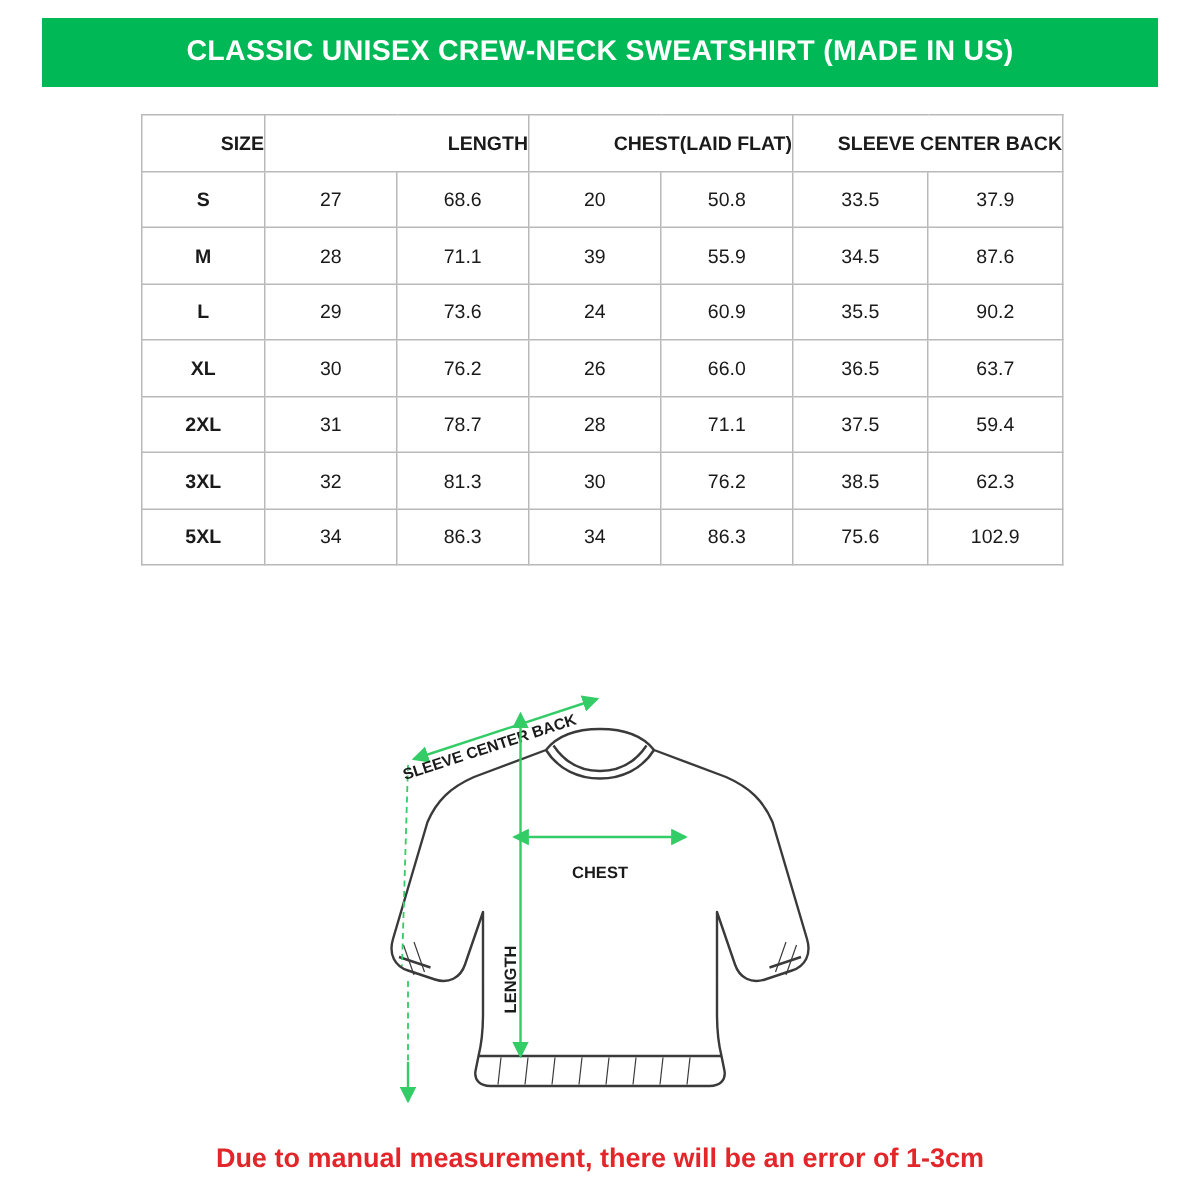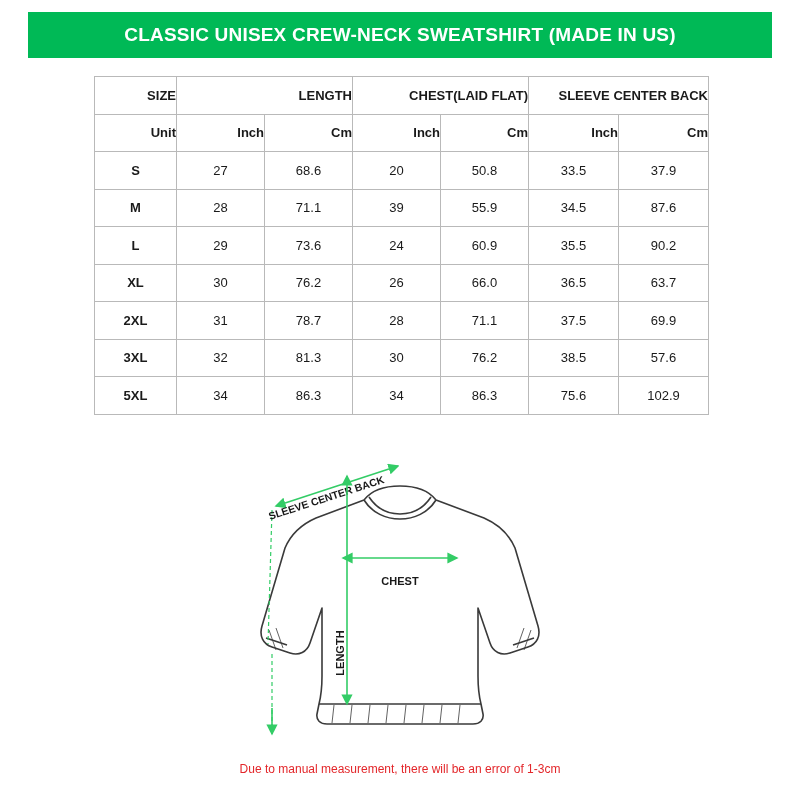--- a/index.html
+++ b/index.html
@@ -87,22 +87,22 @@
     display: block;
   }
 
   
   .footer-note {
     position: absolute;
     left: 0;
     top: 762px;
     width: 800px;
     text-align: center;
-    font-size: 12px;
-    font-weight: normal;
+    font-size: 18px;
+    font-weight: bold;
     color: #e3262a;
   }
 </style>
 </head>
 <body>
 
 <div class="page">
 
   <div class="title-banner">
     <div class="title-text">CLASSIC UNISEX CREW-NECK SWEATSHIRT (MADE IN US)</div>
@@ -118,29 +118,20 @@
         <col class="col-cell">
         <col class="col-cell-b">
         <col class="col-cell-b">
       </colgroup>
       <thead>
         <tr>
           <th>SIZE</th>
           <th colspan="2">LENGTH</th>
           <th colspan="2">CHEST(LAID FLAT)</th>
           <th colspan="2">SLEEVE CENTER BACK</th>
-        </tr>
-        <tr>
-          <th>Unit</th>
-          <th>Inch</th>
-          <th>Cm</th>
-          <th>Inch</th>
-          <th>Cm</th>
-          <th>Inch</th>
-          <th>Cm</th>
         </tr>
       </thead>
       <tbody>
         <tr>
           <td class="size-col">S</td>
           <td>27</td>
           <td>68.6</td>
           <td>20</td>
           <td>50.8</td>
           <td>33.5</td>
@@ -173,30 +164,30 @@
           <td>36.5</td>
           <td>63.7</td>
         </tr>
         <tr>
           <td class="size-col">2XL</td>
           <td>31</td>
           <td>78.7</td>
           <td>28</td>
           <td>71.1</td>
           <td>37.5</td>
-          <td>69.9</td>
+          <td>59.4</td>
         </tr>
         <tr>
           <td class="size-col">3XL</td>
           <td>32</td>
           <td>81.3</td>
           <td>30</td>
           <td>76.2</td>
           <td>38.5</td>
-          <td>57.6</td>
+          <td>62.3</td>
         </tr>
         <tr>
           <td class="size-col">5XL</td>
           <td>34</td>
           <td>86.3</td>
           <td>34</td>
           <td>86.3</td>
           <td>75.6</td>
           <td>102.9</td>
         </tr>

